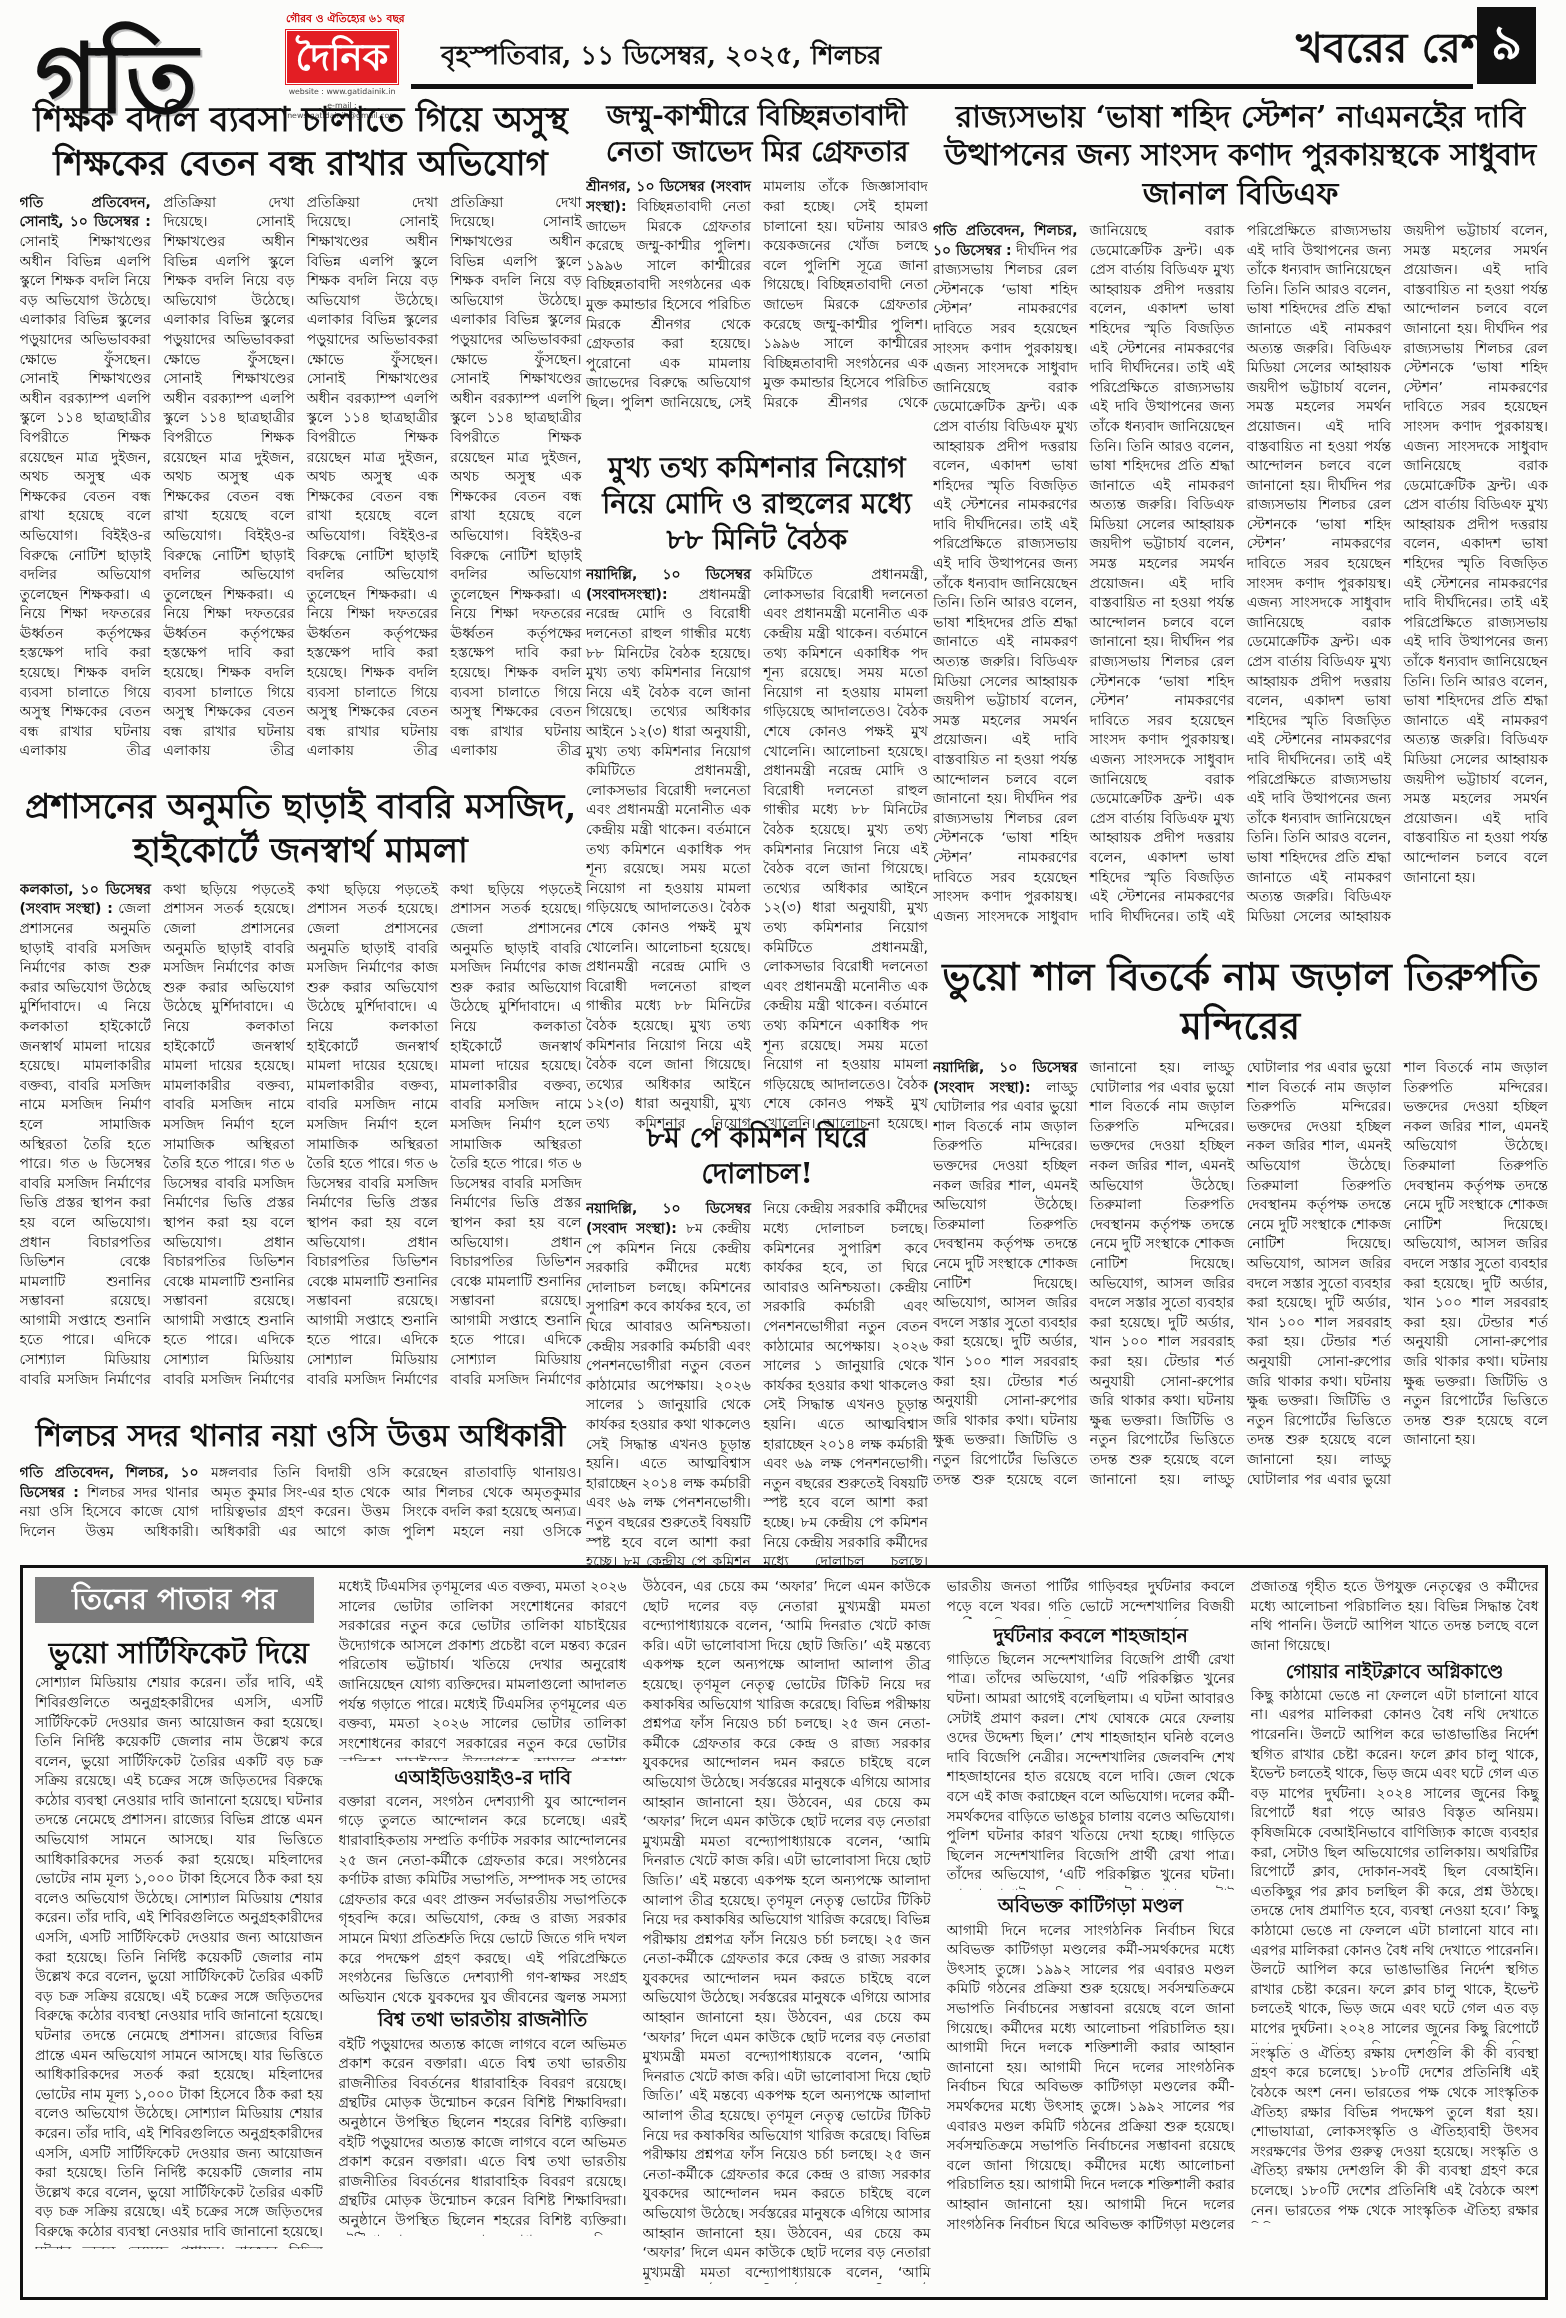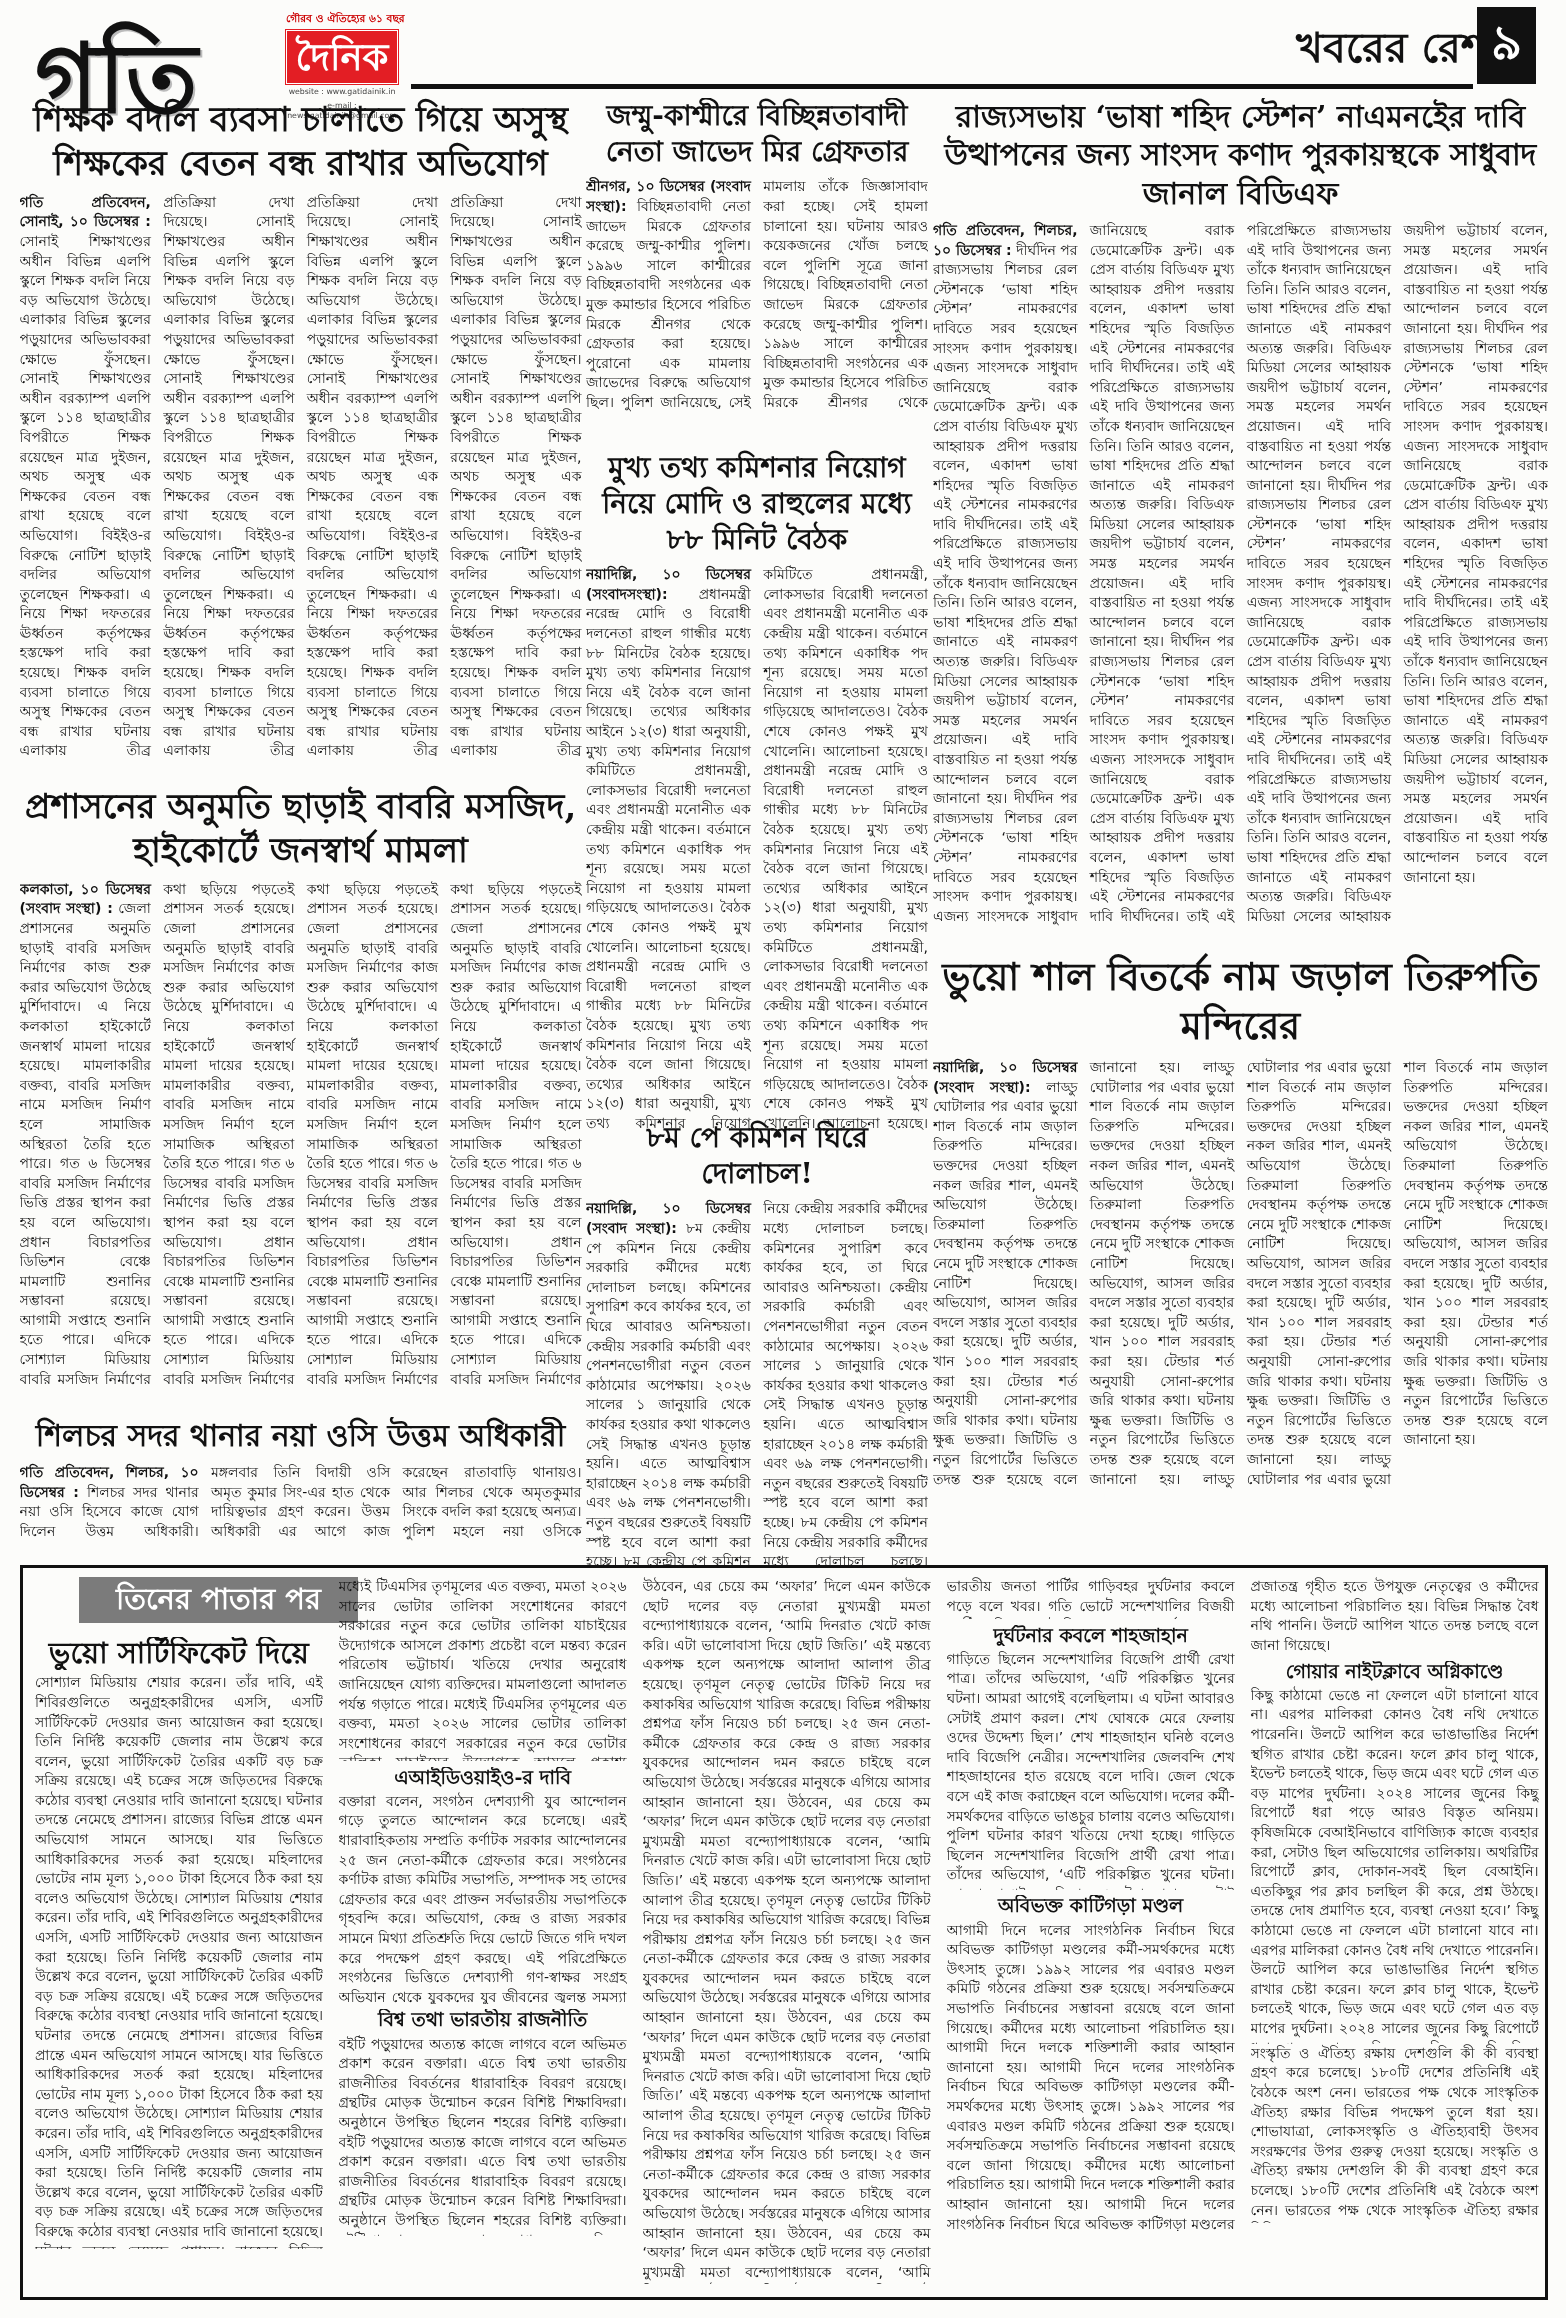--- a/index.html
+++ b/index.html
@@ -34,40 +34,41 @@
         column-gap:12.3px;column-rule:none;}
   .cols2{column-count:2;}
   .cols3{column-count:3;}
   .cols4{column-count:4;}
   .byline{font-weight:bold;}
   
   .contbox{position:absolute;left:19.6px;top:1565px;width:1522px;height:729px;
            border:3.4px solid #111;background:#fcfcfa;}
   .banner{position:absolute;left:12.3px;top:9px;width:279px;height:46px;background:#7b7b7b;
           color:#fff;font-size:29px;font-weight:bold;display:flex;align-items:center;
-          justify-content:center;font-family:"DejaVu Serif",serif;margin-left:44px;}
+          justify-content:center;font-family:"DejaVu Serif",serif;}
   .ccol{position:absolute;top:9px;width:288px;height:707px;display:flex;
         flex-direction:column;overflow:hidden;}
   .ccol .body{margin-top:0;}
   .subhl{font-family:"DejaVu Serif",serif;font-weight:bold;text-align:center;font-size:19px;
          line-height:1.15;margin:5.6px 0 3.4px 0;overflow:hidden;flex:0 0 auto;}
   .blk{flex:0 0 auto;overflow:hidden;}
 </style>
 </head>
 <body>
 
 <div class="sheet">
 
   <div class="masthead-logo">গতি</div>
   <div class="daily-wrap">
     <div class="daily-tag">গৌরব ও ঐতিহ্যের ৬১ বছর</div>
     <div class="daily-badge">দৈনিক</div>
     <div class="daily-small">website : www.gatidainik.in</div>
     <div class="daily-small">e-mail : news.gatidainik@gmail.com</div>
   </div>
+  <div class="date-line">বৃহস্পতিবার, ১১ ডিসেম্বর, ২০২৫, শিলচর</div>
   <div class="section-label">খবরের রেশ</div>
   <div class="page-no">৯</div>
   <div class="head-rule"></div>
 
   <section class="article" style="left:19.6px;top:98px;width:562px;height:685px">
     <h1 class="hl hl-xl">শিক্ষক বদলি ব্যবসা চালাতে গিয়ে অসুস্থ শিক্ষকের বেতন বন্ধ রাখার অভিযোগ</h1>
     <div class="body cols4" style="height:578px">
       <span class="byline">গতি প্রতিবেদন, সোনাই, ১০ ডিসেম্বর :</span>
       <span>সোনাই শিক্ষাখণ্ডের অধীন বিভিন্ন এলপি স্কুলে শিক্ষক বদলি নিয়ে বড় অভিযোগ উঠেছে। এলাকার বিভিন্ন স্কুলের পড়ুয়াদের অভিভাবকরা ক্ষোভে ফুঁসছেন। সোনাই শিক্ষাখণ্ডের অধীন বরক্যাম্প এলপি স্কুলে ১১৪ ছাত্রছাত্রীর বিপরীতে শিক্ষক রয়েছেন মাত্র দুইজন, অথচ অসুস্থ এক শিক্ষকের বেতন বন্ধ রাখা হয়েছে বলে অভিযোগ। বিইইও-র বিরুদ্ধে নোটিশ ছাড়াই বদলির অভিযোগ তুলেছেন শিক্ষকরা। এ নিয়ে শিক্ষা দফতরের ঊর্ধ্বতন কর্তৃপক্ষের হস্তক্ষেপ দাবি করা হয়েছে। শিক্ষক বদলি ব্যবসা চালাতে গিয়ে অসুস্থ শিক্ষকের বেতন বন্ধ রাখার ঘটনায় এলাকায় তীব্র প্রতিক্রিয়া দেখা দিয়েছে। সোনাই শিক্ষাখণ্ডের অধীন বিভিন্ন এলপি স্কুলে শিক্ষক বদলি নিয়ে বড় অভিযোগ উঠেছে। এলাকার বিভিন্ন স্কুলের পড়ুয়াদের অভিভাবকরা ক্ষোভে ফুঁসছেন। সোনাই শিক্ষাখণ্ডের অধীন বরক্যাম্প এলপি স্কুলে ১১৪ ছাত্রছাত্রীর বিপরীতে শিক্ষক রয়েছেন মাত্র দুইজন, অথচ অসুস্থ এক শিক্ষকের বেতন বন্ধ রাখা হয়েছে বলে অভিযোগ। বিইইও-র বিরুদ্ধে নোটিশ ছাড়াই বদলির অভিযোগ তুলেছেন শিক্ষকরা। এ নিয়ে শিক্ষা দফতরের ঊর্ধ্বতন কর্তৃপক্ষের হস্তক্ষেপ দাবি করা হয়েছে। শিক্ষক বদলি ব্যবসা চালাতে গিয়ে অসুস্থ শিক্ষকের বেতন বন্ধ রাখার ঘটনায় এলাকায় তীব্র প্রতিক্রিয়া দেখা দিয়েছে। সোনাই শিক্ষাখণ্ডের অধীন বিভিন্ন এলপি স্কুলে শিক্ষক বদলি নিয়ে বড় অভিযোগ উঠেছে। এলাকার বিভিন্ন স্কুলের পড়ুয়াদের অভিভাবকরা ক্ষোভে ফুঁসছেন। সোনাই শিক্ষাখণ্ডের অধীন বরক্যাম্প এলপি স্কুলে ১১৪ ছাত্রছাত্রীর বিপরীতে শিক্ষক রয়েছেন মাত্র দুইজন, অথচ অসুস্থ এক শিক্ষকের বেতন বন্ধ রাখা হয়েছে বলে অভিযোগ। বিইইও-র বিরুদ্ধে নোটিশ ছাড়াই বদলির অভিযোগ তুলেছেন শিক্ষকরা। এ নিয়ে শিক্ষা দফতরের ঊর্ধ্বতন কর্তৃপক্ষের হস্তক্ষেপ দাবি করা হয়েছে। শিক্ষক বদলি ব্যবসা চালাতে গিয়ে অসুস্থ শিক্ষকের বেতন বন্ধ রাখার ঘটনায় এলাকায় তীব্র প্রতিক্রিয়া দেখা দিয়েছে। সোনাই শিক্ষাখণ্ডের অধীন বিভিন্ন এলপি স্কুলে শিক্ষক বদলি নিয়ে বড় অভিযোগ উঠেছে। এলাকার বিভিন্ন স্কুলের পড়ুয়াদের অভিভাবকরা ক্ষোভে ফুঁসছেন। সোনাই শিক্ষাখণ্ডের অধীন বরক্যাম্প এলপি স্কুলে ১১৪ ছাত্রছাত্রীর বিপরীতে শিক্ষক রয়েছেন মাত্র দুইজন, অথচ অসুস্থ এক শিক্ষকের বেতন বন্ধ রাখা হয়েছে বলে অভিযোগ। বিইইও-র বিরুদ্ধে নোটিশ ছাড়াই বদলির অভিযোগ তুলেছেন শিক্ষকরা। এ নিয়ে শিক্ষা দফতরের ঊর্ধ্বতন কর্তৃপক্ষের হস্তক্ষেপ দাবি করা হয়েছে। শিক্ষক বদলি ব্যবসা চালাতে গিয়ে অসুস্থ শিক্ষকের বেতন বন্ধ রাখার ঘটনায় এলাকায় তীব্র প্রতিক্রিয়া দেখা দিয়েছে।</span>
     </div>

